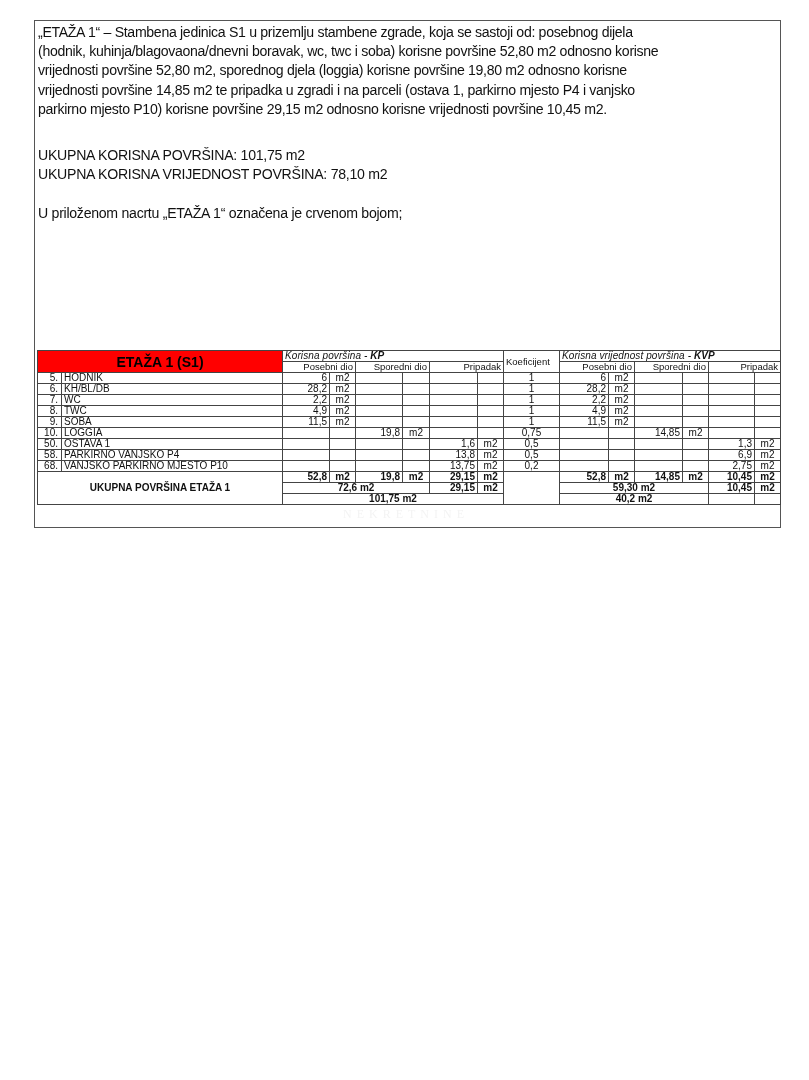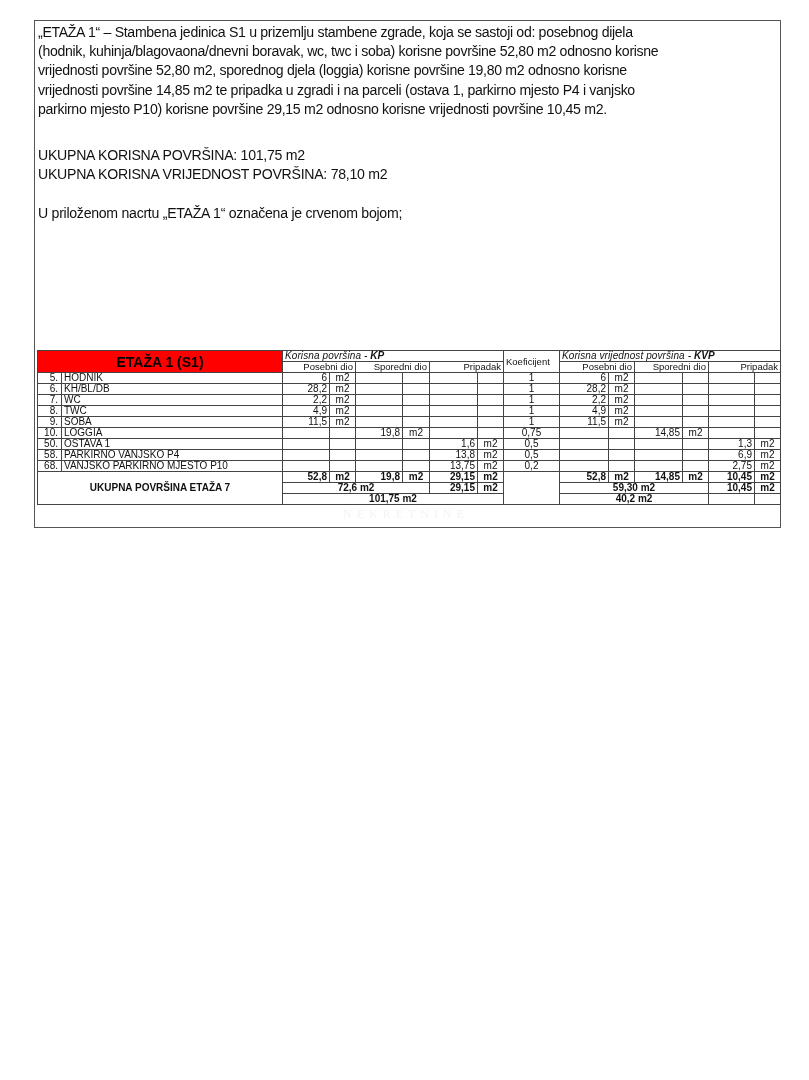--- a/index.html
+++ b/index.html
@@ -249,21 +249,21 @@
         <td class="num"></td>
         <td class="unit"></td>
         <td class="num"></td>
         <td class="unit"></td>
         <td class="num">2,75</td>
         <td class="unit">m2</td>
       </tr>
     </tbody>
   <tbody>
       <tr class="sum-row">
-    <td colspan="2" rowspan="3" class="total-label">UKUPNA POVRŠINA ETAŽA 7</td>
+    <td colspan="2" rowspan="3" class="total-label">UKUPNA POVRŠINA ETAŽA 1</td>
     <td class="num bold">52,8</td>
     <td class="unit bold">m2</td>
     <td class="num bold">19,8</td>
     <td class="unit bold">m2</td>
     <td class="num bold">29,15</td>
     <td class="unit bold">m2</td>
     <td rowspan="3"></td>
     <td class="num bold">52,8</td>
     <td class="unit bold">m2</td>
     <td class="num bold">14,85</td>

